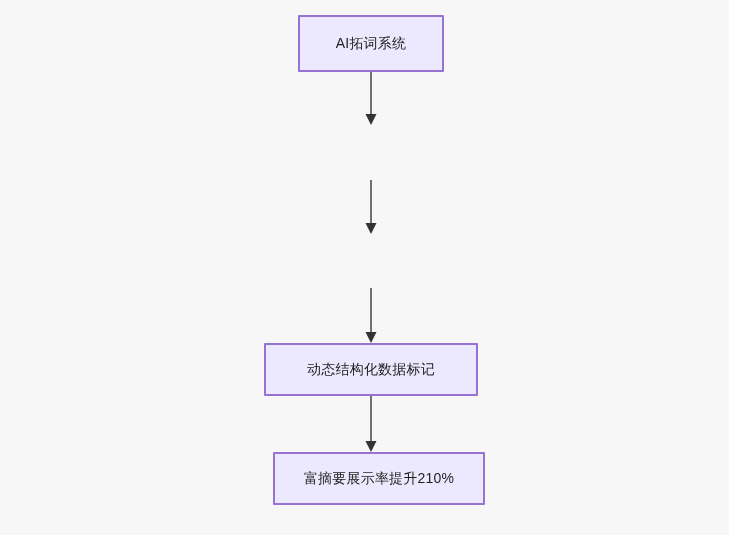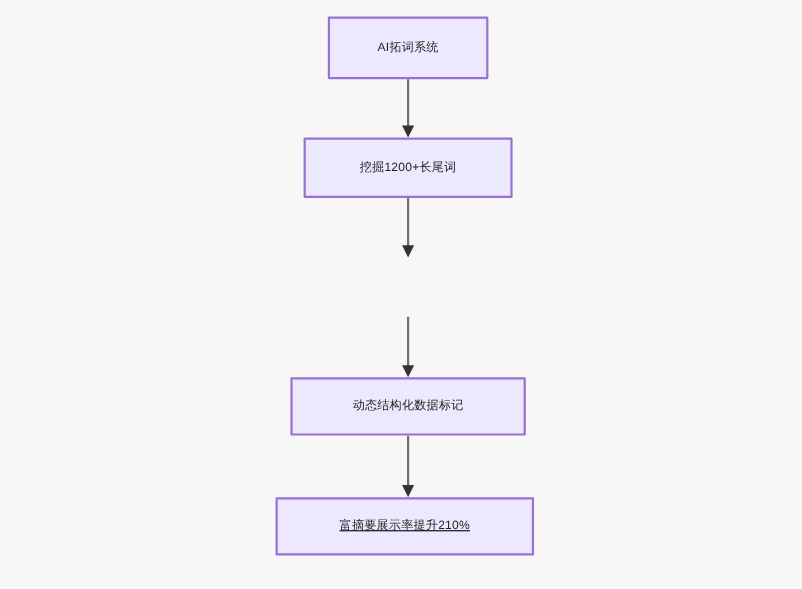--- a/index.html
+++ b/index.html
@@ -23,21 +23,21 @@
     box-sizing: border-box;
     background: #ece8fd;
     border: 2px solid #9673d3;
     border-radius: 1px;
     display: flex;
     align-items: center;
     justify-content: center;
     transform: translateX(-50%);
   }
   .node-label {
-    font-size: 11px;
+    font-size: 14px;
     color: #1f1f1f;
     line-height: 1.2;
     letter-spacing: 0.2px;
     white-space: nowrap;
     text-align: center;
   }
   .edge {
     position: absolute;
     transform: translateX(-50%);
     overflow: visible;
@@ -68,22 +68,19 @@
       <line class="edge-line" x1="7.5" y1="0" x2="7.5" y2="46"></line>
       <polygon class="edge-head" points="2,44 13,44 7.5,55"></polygon>
     </svg>
     <svg class="edge" width="15" height="56" viewBox="0 0 15 56" style="left: 371px; top: 396px;">
       <line class="edge-line" x1="7.5" y1="0" x2="7.5" y2="47"></line>
       <polygon class="edge-head" points="2,45 13,45 7.5,56"></polygon>
     </svg>
     <div class="node" style="left: 371px; top: 15px; width: 146px; height: 57px;">
       <span class="node-label">AI拓词系统</span>
     </div>
-    <div class="node" style="left: 371px; top: 125px; width: 190px; height: 55px;">
-      <span class="node-label">挖掘1200+长尾词</span>
-    </div>
     <div class="node" style="left: 371px; top: 343px; width: 214px; height: 53px;">
       <span class="node-label">动态结构化数据标记</span>
     </div>
-    <div class="node" style="left: 368px; top: 452px; width: 235px; height: 53px; text-decoration: underline;">
+    <div class="node" style="left: 379px; top: 452px; width: 212px; height: 53px;">
       <span class="node-label">富摘要展示率提升210%</span>
     </div>
   </div>
 
 </body></html>

